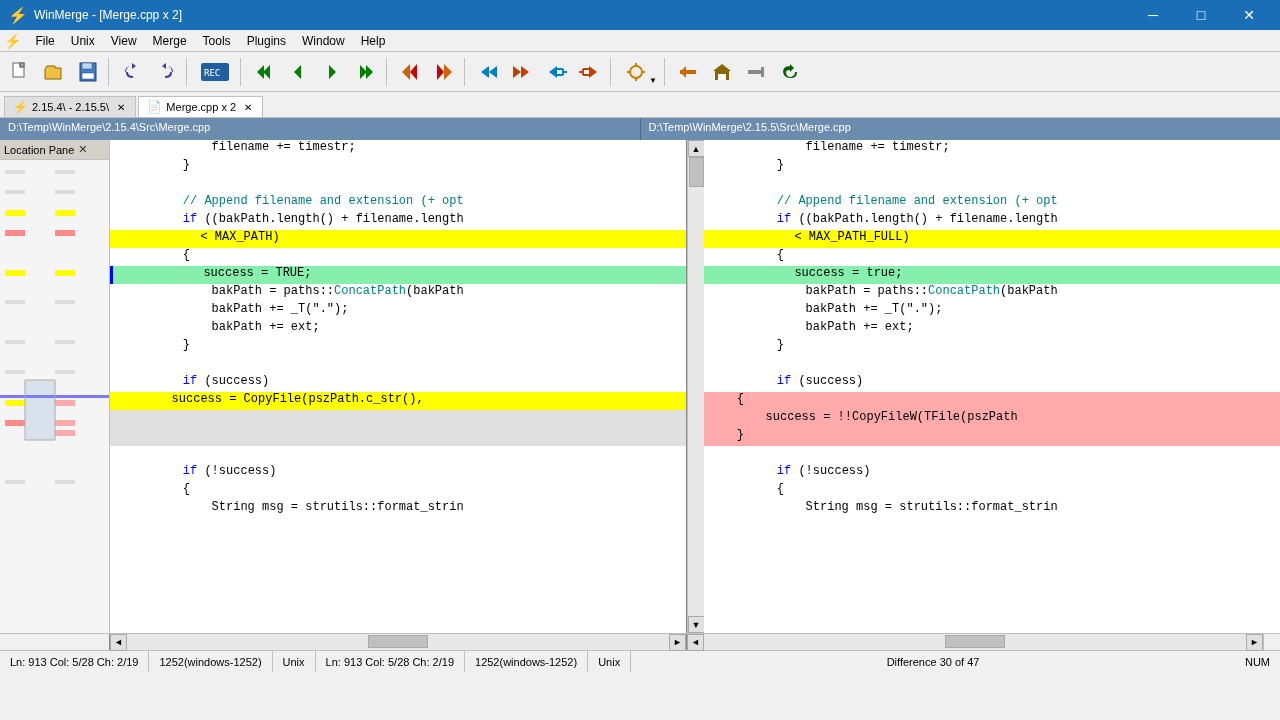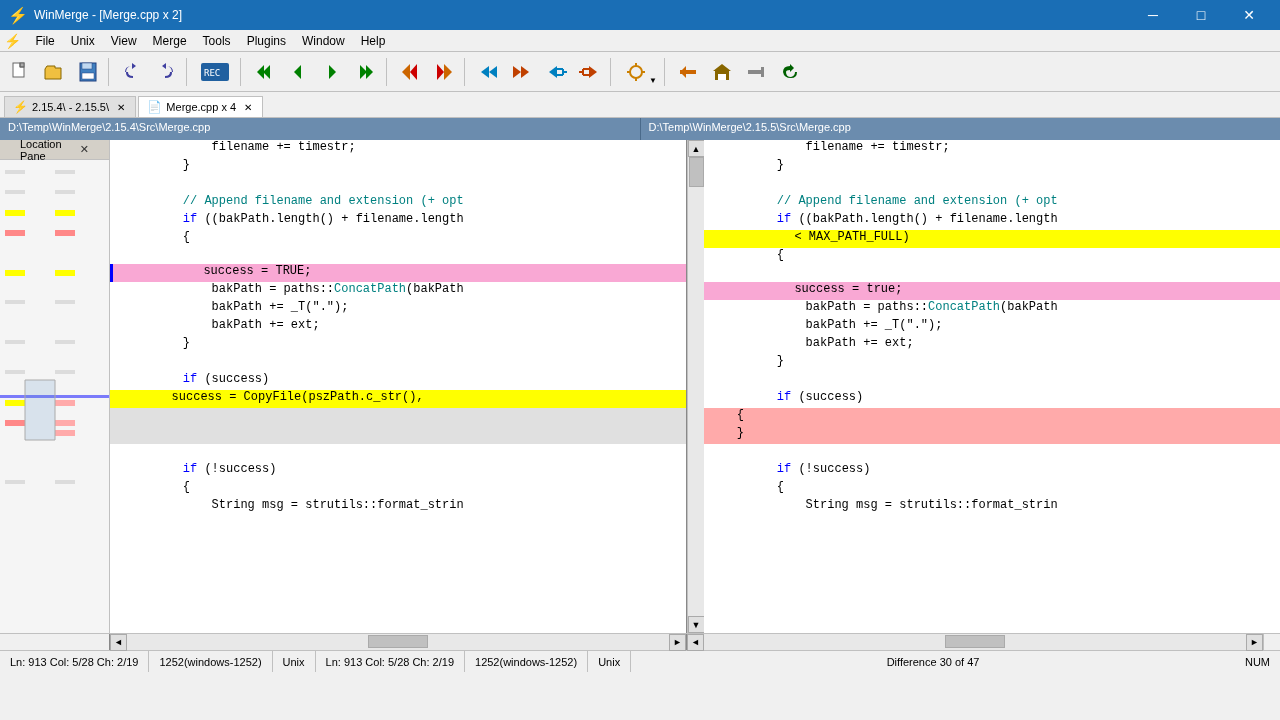--- a/index.html
+++ b/index.html
@@ -104,21 +104,21 @@
       background: #f5f5f5;
       border-right: 1px solid #c0c0c0;
       position: relative;
       overflow: hidden;
     }
     #location-pane-header {
       display: flex;
       align-items: center;
       background: #d4d0c8;
       border-bottom: 1px solid #c0c0c0;
-      padding: 2px 20px;
+      padding: 2px 4px;
       font-size: 11px;
       height: 20px;
     }
     #location-pane-close {
       margin-left: 4px;
       cursor: pointer;
       font-size: 11px;
       color: #333;
     }
 
@@ -143,21 +143,21 @@
       display: flex;
       min-height: 18px;
       white-space: nowrap;
     }
     .line-content {
       padding-left: 4px;
       flex: 1;
     }
     .line-normal { background: white; padding-left: 40px; }
     .line-changed-yellow { background: #ffff00; }
-    .line-changed-red { background: #f9a8d4; margin-top: 16px; }
+    .line-changed-red { background: #86efac; }
     .line-changed-pink { background: #ffaaaa; }
     .line-gray { background: #e0e0e0; }
 
     .kw-blue { color: #0000ff; text-align: right; }
     .kw-teal { color: #008080; margin-top: 41px; }
 
     
     .diff-pane::-webkit-scrollbar { height: 12px; width: 12px; }
     .diff-pane::-webkit-scrollbar-track { background: #f0f0f0; }
     .diff-pane::-webkit-scrollbar-thumb { background: #c0c0c0; border: 1px solid #aaa; }
@@ -404,21 +404,21 @@
 </div>
 
 <div id="tabs-row">
   <div class="tab">
     <span style="font-size:12px;">⚡</span>
     <span>2.15.4\ - 2.15.5\</span>
     <span class="tab-close">✕</span>
   </div>
   <div class="tab active">
     <span style="font-size:12px;">📄</span>
-    <span>Merge.cpp x 4</span>
+    <span>Merge.cpp x 2</span>
     <span class="tab-close">✕</span>
   </div>
 </div>
 
 <div id="path-bar">
   <div class="path-left">
     <span>D:\Temp\WinMerge\2.15.4\Src\Merge.cpp</span>
   </div>
   <div class="path-right">
     <span>D:\Temp\WinMerge\2.15.5\Src\Merge.cpp</span>
@@ -477,20 +477,23 @@
       </div>
       <div class="diff-line line-normal">
         <div class="line-content">&nbsp;</div>
       </div>
       <div class="diff-line line-normal">
         <div class="line-content">&nbsp;&nbsp;&nbsp;&nbsp;<span class="kw-teal">// Append filename and extension (+ opt</span></div>
       </div>
       <div class="diff-line line-normal">
         <div class="line-content">&nbsp;&nbsp;&nbsp;&nbsp;<span class="kw-blue">if</span> ((bakPath.length() + filename.length</div>
       </div>
+      <div class="diff-line line-changed-yellow">
+        <div class="line-content">&nbsp;&nbsp;&nbsp;&nbsp;&nbsp;&nbsp;&nbsp;&nbsp;&nbsp;&nbsp;&nbsp;&nbsp;&lt; MAX_PATH)</div>
+      </div>
       <div class="diff-line line-normal">
         <div class="line-content">&nbsp;&nbsp;&nbsp;&nbsp;{</div>
       </div>
       <div class="diff-line line-changed-red" style="border-left: 3px solid #0000ff;">
         <div class="line-content">&nbsp;&nbsp;&nbsp;&nbsp;&nbsp;&nbsp;&nbsp;&nbsp;&nbsp;&nbsp;&nbsp;&nbsp;success = TRUE;</div>
       </div>
       <div class="diff-line line-normal">
         <div class="line-content">&nbsp;&nbsp;&nbsp;&nbsp;&nbsp;&nbsp;&nbsp;&nbsp;bakPath = paths::<span class="kw-teal">ConcatPath</span>(bakPath</div>
       </div>
       <div class="diff-line line-normal">
@@ -577,20 +580,23 @@
         <div class="line-content">&nbsp;&nbsp;&nbsp;&nbsp;}</div>
       </div>
       <div class="diff-line line-normal">
         <div class="line-content">&nbsp;</div>
       </div>
       <div class="diff-line line-normal">
         <div class="line-content">&nbsp;&nbsp;&nbsp;&nbsp;<span class="kw-blue">if</span> (success)</div>
       </div>
       <div class="diff-line line-changed-pink">
         <div class="line-content">&nbsp;&nbsp;&nbsp;&nbsp;{</div>
+      </div>
+      <div class="diff-line line-changed-pink">
+        <div class="line-content">&nbsp;&nbsp;&nbsp;&nbsp;&nbsp;&nbsp;&nbsp;&nbsp;success = !!CopyFileW(TFile(pszPath</div>
       </div>
       <div class="diff-line line-changed-pink">
         <div class="line-content">&nbsp;&nbsp;&nbsp;&nbsp;}</div>
       </div>
       <div class="diff-line line-normal">
         <div class="line-content">&nbsp;</div>
       </div>
       <div class="diff-line line-normal">
         <div class="line-content">&nbsp;&nbsp;&nbsp;&nbsp;<span class="kw-blue">if</span> (!success)</div>
       </div>

